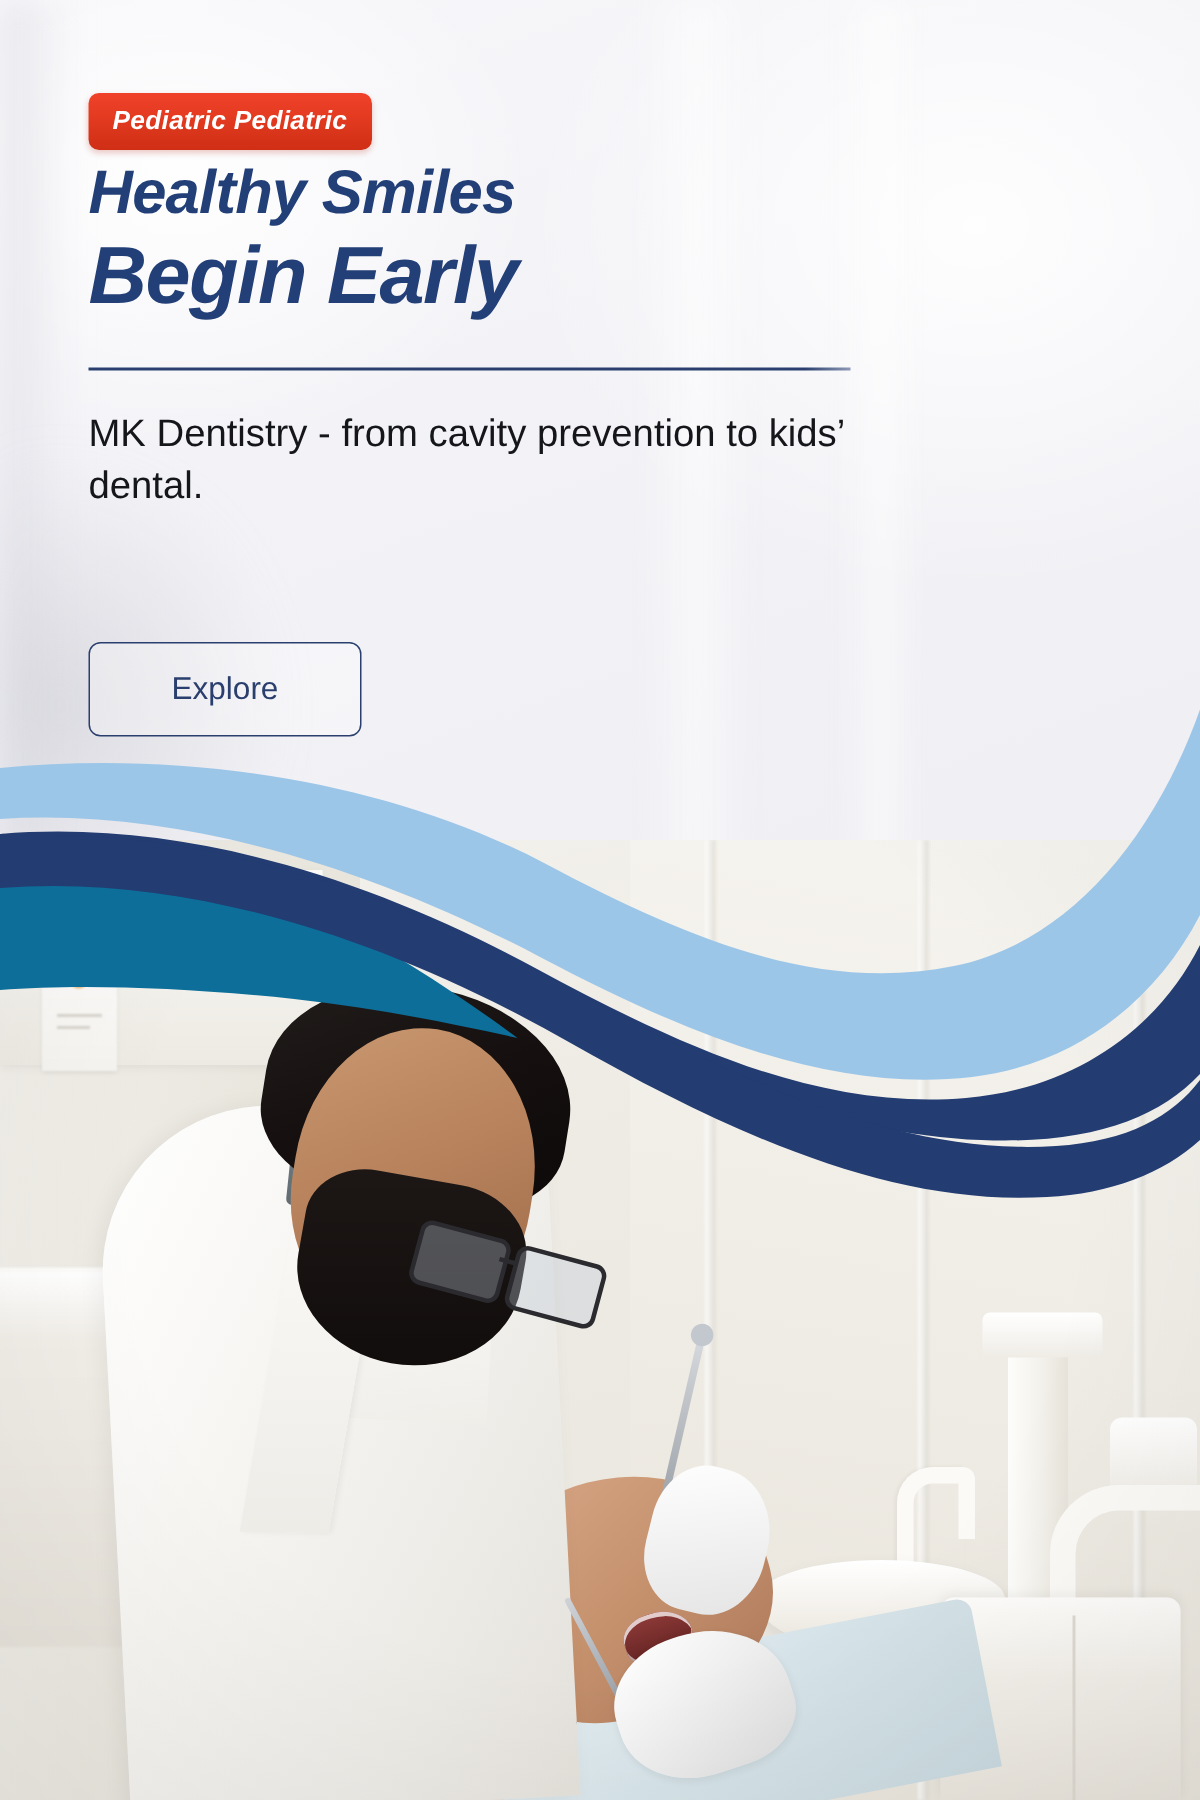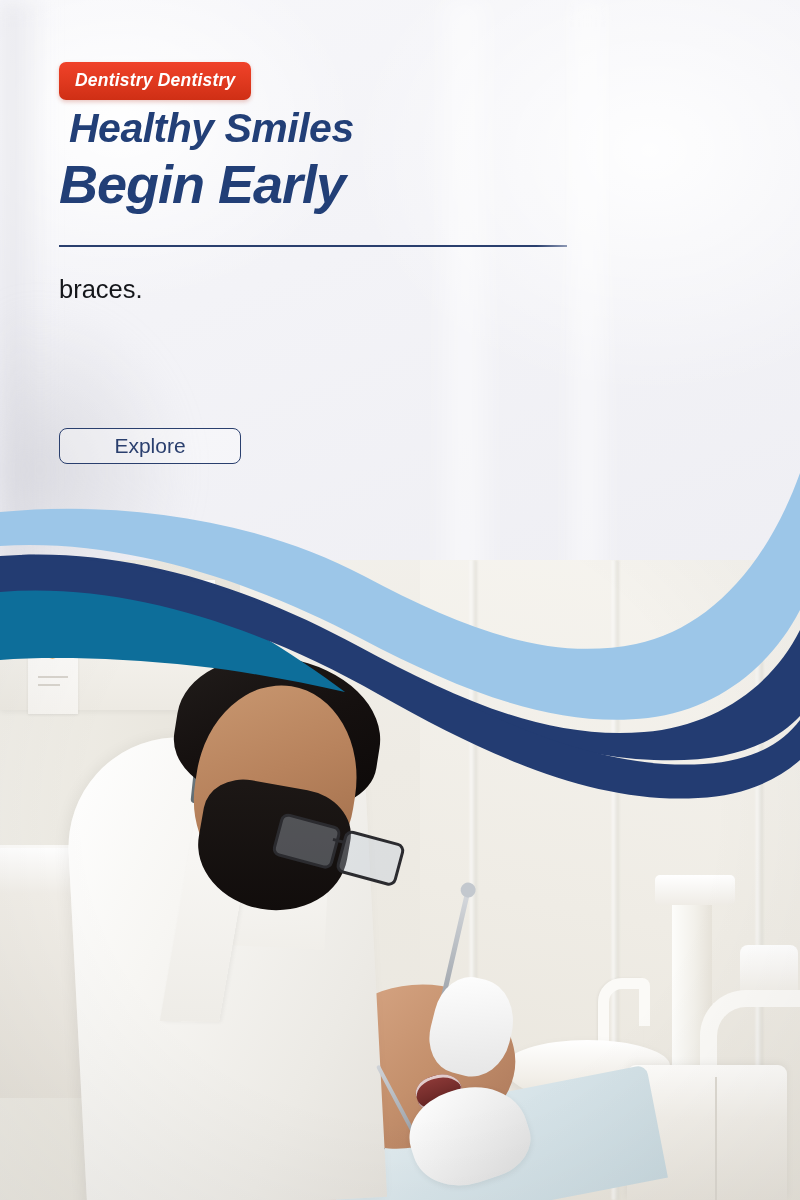--- a/index.html
+++ b/index.html
@@ -300,21 +300,21 @@
   }
 
   .headline {
     position: absolute;
     left: 59px; top: 108px;
     color: #223f77;
     font-style: italic;
     font-weight: bold;
     line-height: 1.0;
   }
-  .headline .l1 { font-size: 41px; letter-spacing: -0.5px; display: block; margin-left: 10px; }
+  .headline .l1 { font-size: 41px; letter-spacing: -0.5px; display: block; }
   .headline .l2 { font-size: 54px; letter-spacing: -1px; display: block; margin-top: 8px; }
 
   .divider {
     position: absolute;
     left: 59px; top: 245px;
     width: 508px; height: 2px;
     background: linear-gradient(to right, #2a3f6e 0%, #2a3f6e 94%, #8e99b5 100%);
   }
 
   .subcopy {
@@ -323,21 +323,21 @@
     width: 660px;
     color: #14161a;
     font-size: 25.5px;
     line-height: 1.39;
   }
   .subcopy span { display: block; white-space: nowrap; }
 
   .explore-btn {
     position: absolute;
     left: 59px; top: 428px;
-    width: 182px; height: 36px;
+    width: 182px; height: 63px;
     border: 1.6px solid #2a3f6e;
     border-radius: 8px;
     background: rgba(255,255,255,0.30);
     color: #2a3f6e;
     font-size: 21px;
     display: flex;
     align-items: center;
     justify-content: center;
     cursor: pointer;
     box-sizing: border-box;
@@ -436,29 +436,30 @@
              C606,300 506,262 384,196 C264,132 126,86 0,96 Z" fill="#233c72"></path>
 
     <path d="M0,98 C126,88 266,136 386,202 C508,270 608,310 704,304
              C752,301 782,284 800,260 L800,300
              C776,322 740,336 698,338 C598,344 494,300 378,234
              C258,166 124,122 0,132 Z" fill="#233c72"></path>
   </svg>
 
   <div class="content">
 
-    <div class="badge">Dentistry Dentistry</div>
+    <div class="badge">Pediatric Pediatric</div>
 
     <div class="headline">
       <span class="l1">Healthy Smiles</span>
       <span class="l2">Begin Early</span>
     </div>
 
     <div class="divider"></div>
 
     <div class="subcopy">
-      <span>braces.</span>
+      <span>MK Dentistry - from cavity prevention to kids’</span>
+      <span>dental.</span>
     </div>
 
     <div class="explore-btn">Explore</div>
 
   </div>
 </div>
 
 </body></html>

